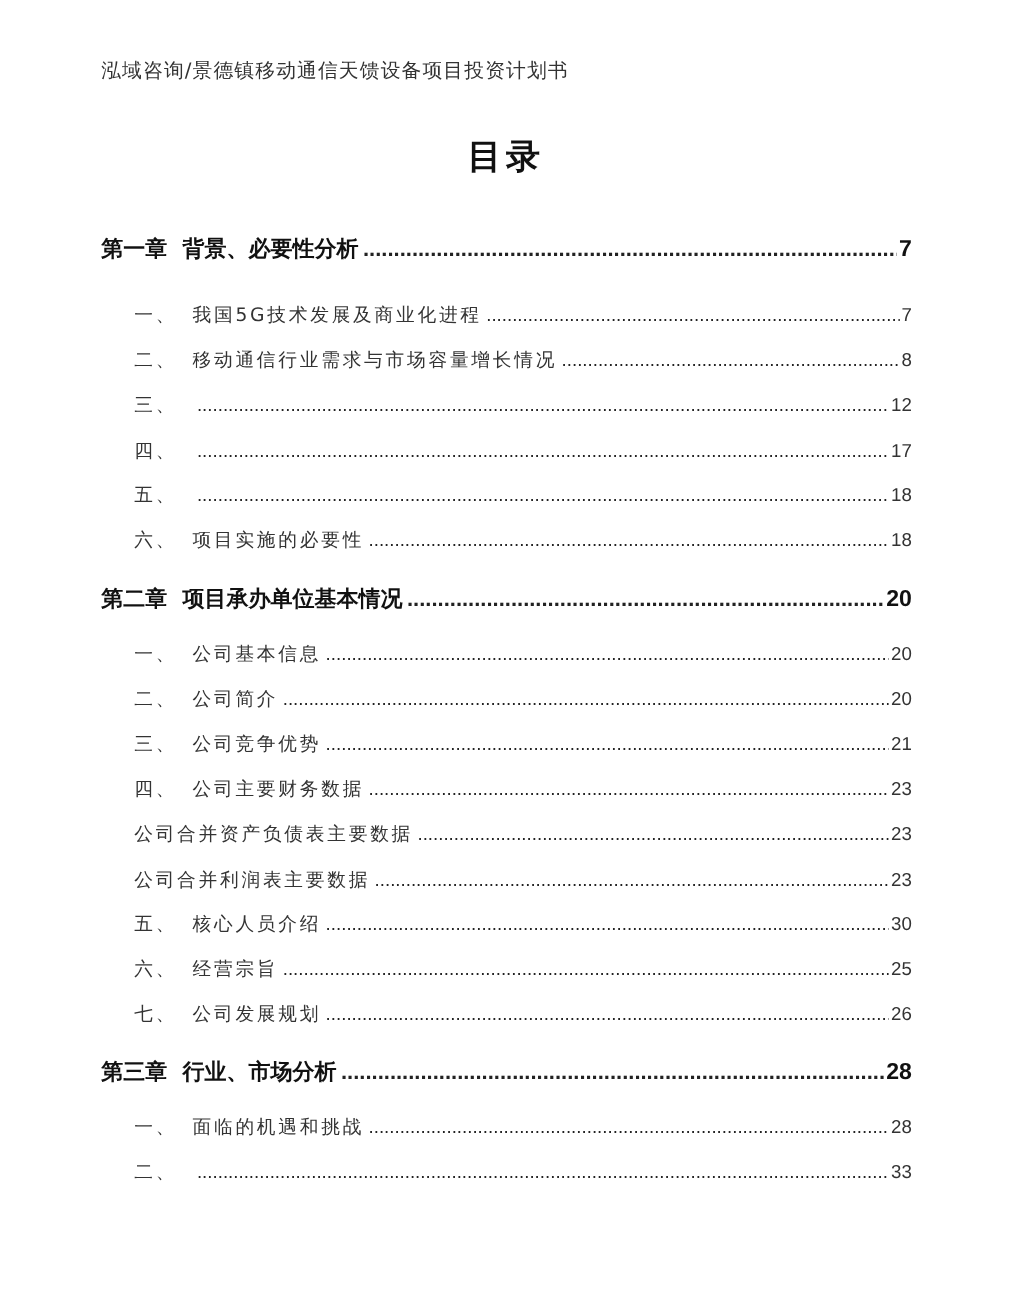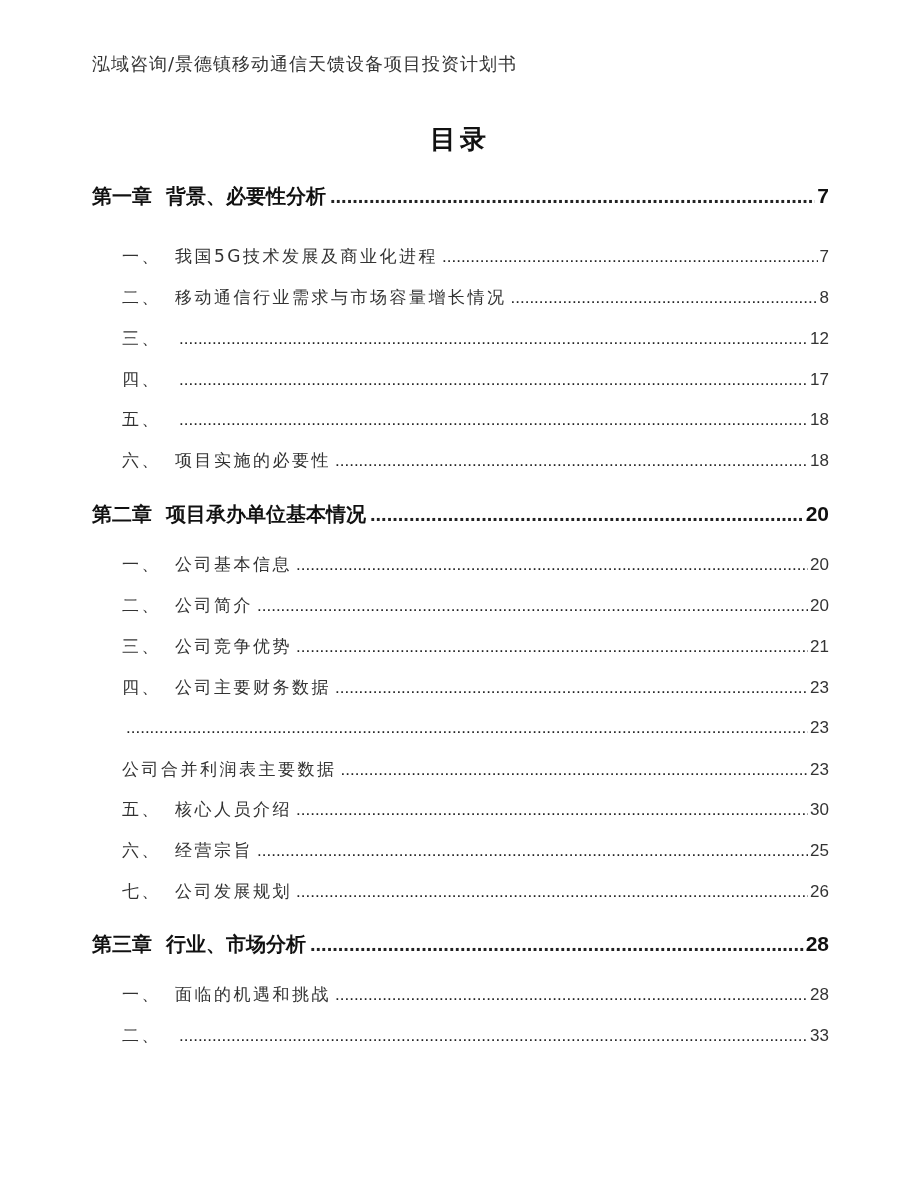--- a/index.html
+++ b/index.html
@@ -23,38 +23,39 @@
       color: #333333;
       letter-spacing: 1px;
       white-space: nowrap;
     }
     .toc-title {
       position: absolute;
       left: 0;
       right: 0;
       top: 122px;
       text-align: center;
-      font-size: 26px;
+      font-size: 31px;
       font-weight: bold;
       color: #111111;
       letter-spacing: 4px;
     }
     .toc {
       position: absolute;
       left: 92px;
       width: 737px;
       top: 0;
     }
     .toc-row {
       position: absolute;
       left: 0;
       width: 737px;
       display: flex;
       align-items: baseline;
       white-space: nowrap;
+      margin-top: 30px;
     }
     .toc-row.chapter {
       font-size: 20px;
       font-weight: bold;
       color: #111111;
     }
     .toc-row.section {
       font-size: 17px;
       color: #333333;
       letter-spacing: 2.5px;
@@ -185,20 +186,21 @@
   </div>
 
   <div class="toc-row section indent" style="top:676px">
     <span class="num">四、</span>
     <span class="label">公司主要财务数据</span>
     <span class="leader"></span>
     <span class="page">23</span>
   </div>
 
   <div class="toc-row section flush" style="top:717px">
+    <span class="label">公司合并资产负债表主要数据</span>
     <span class="leader"></span>
     <span class="page">23</span>
   </div>
 
   <div class="toc-row section flush" style="top:758px">
     <span class="label">公司合并利润表主要数据</span>
     <span class="leader"></span>
     <span class="page">23</span>
   </div>
 

